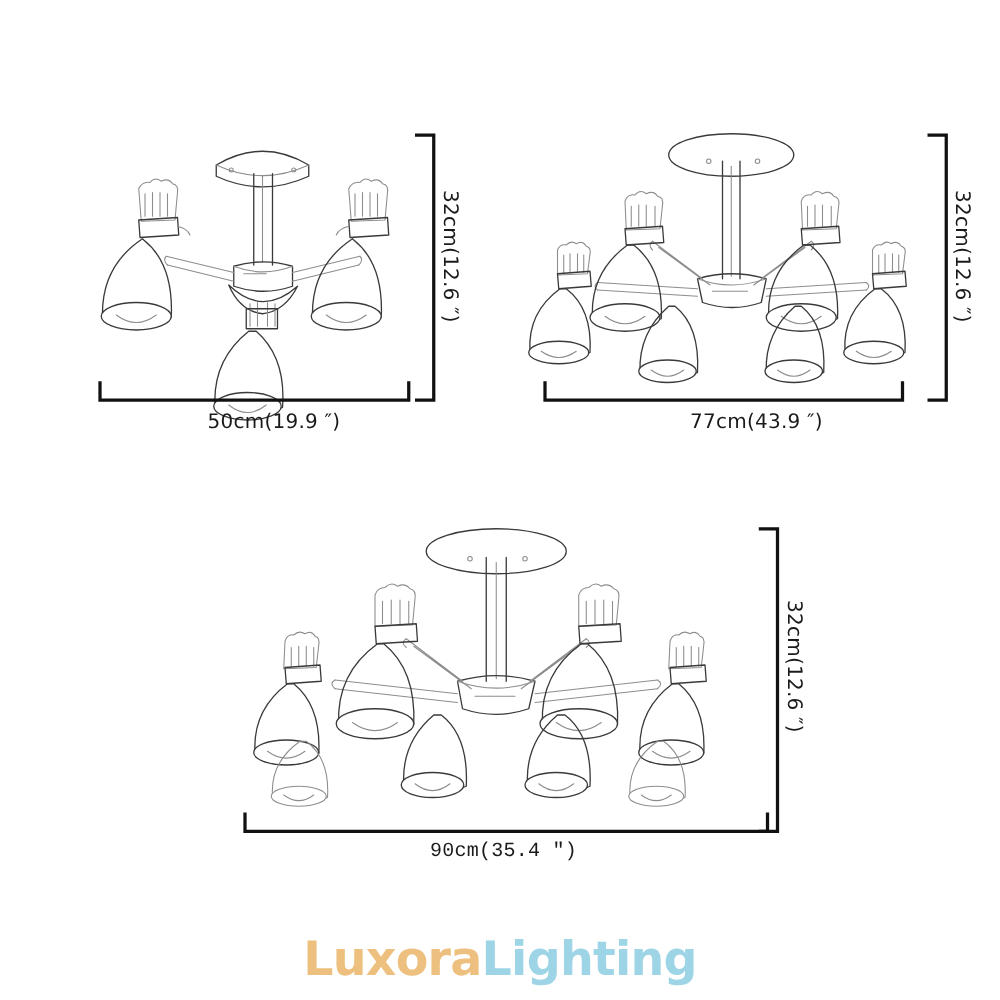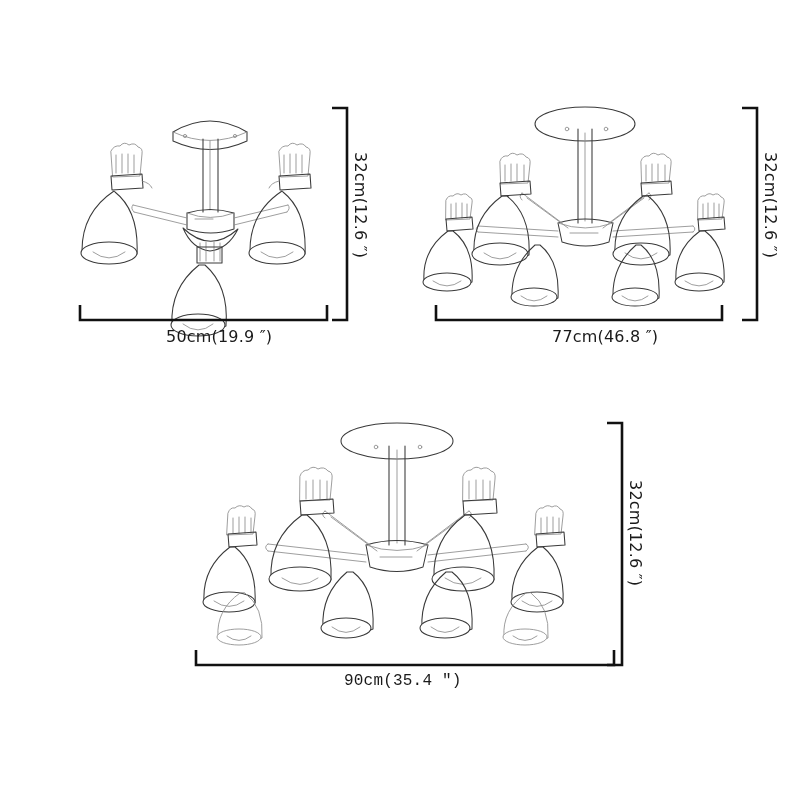--- a/index.html
+++ b/index.html
@@ -219,21 +219,21 @@
     </svg>
   </div>
 
   <div class="variant" style="left:0; top:0; width:800px; height:800px; pointer-events:none;">
     <svg width="800" height="800" viewBox="0 0 800 800">
       <path class="bracket" d="M436,305 L436,320 L722,320 L722,305"></path>
       <path class="bracket" d="M742,108 L757,108 L757,320 L742,320"></path>
     </svg>
   </div>
 
-  <div class="dim-label" style="left:552px; top:327px;">77cm(46.8 ″)</div>
+  <div class="dim-label" style="left:552px; top:327px;">77cm(43.9 ″)</div>
   <div class="dim-label vertical" style="left:780px; top:152px;">32cm(12.6 ″)</div>
 
   <div class="variant" style="left:182px; top:415px; width:430px; height:265px;">
     <svg width="430" height="265" viewBox="0 0 430 265">
       <g>
         <ellipse class="lamp-stroke" cx="215" cy="26" rx="56" ry="18"></ellipse>
         <circle class="lamp-stroke-faint" cx="194" cy="32" r="1.8"></circle>
         <circle class="lamp-stroke-faint" cx="238" cy="32" r="1.8"></circle>
       </g>
       <g>
@@ -311,14 +311,17 @@
   <div class="variant" style="left:0; top:0; width:800px; height:800px; pointer-events:none;">
     <svg width="800" height="800" viewBox="0 0 800 800">
       <path class="bracket" d="M196,650 L196,665 L614,665 L614,650"></path>
       <path class="bracket" d="M607,423 L622,423 L622,665 L607,665"></path>
     </svg>
   </div>
 
   <div class="dim-label" style="left:344px; top:672px;font-family:Liberation Mono, monospace;">90cm(35.4 ″)</div>
   <div class="dim-label vertical" style="left:645px; top:480px;">32cm(12.6 ″)</div>
 
+  <div class="brand">
+    <span class="b1">Luxora</span><span class="b2">Lighting</span>
+  </div>
 
 </div>
 
 </body></html>

